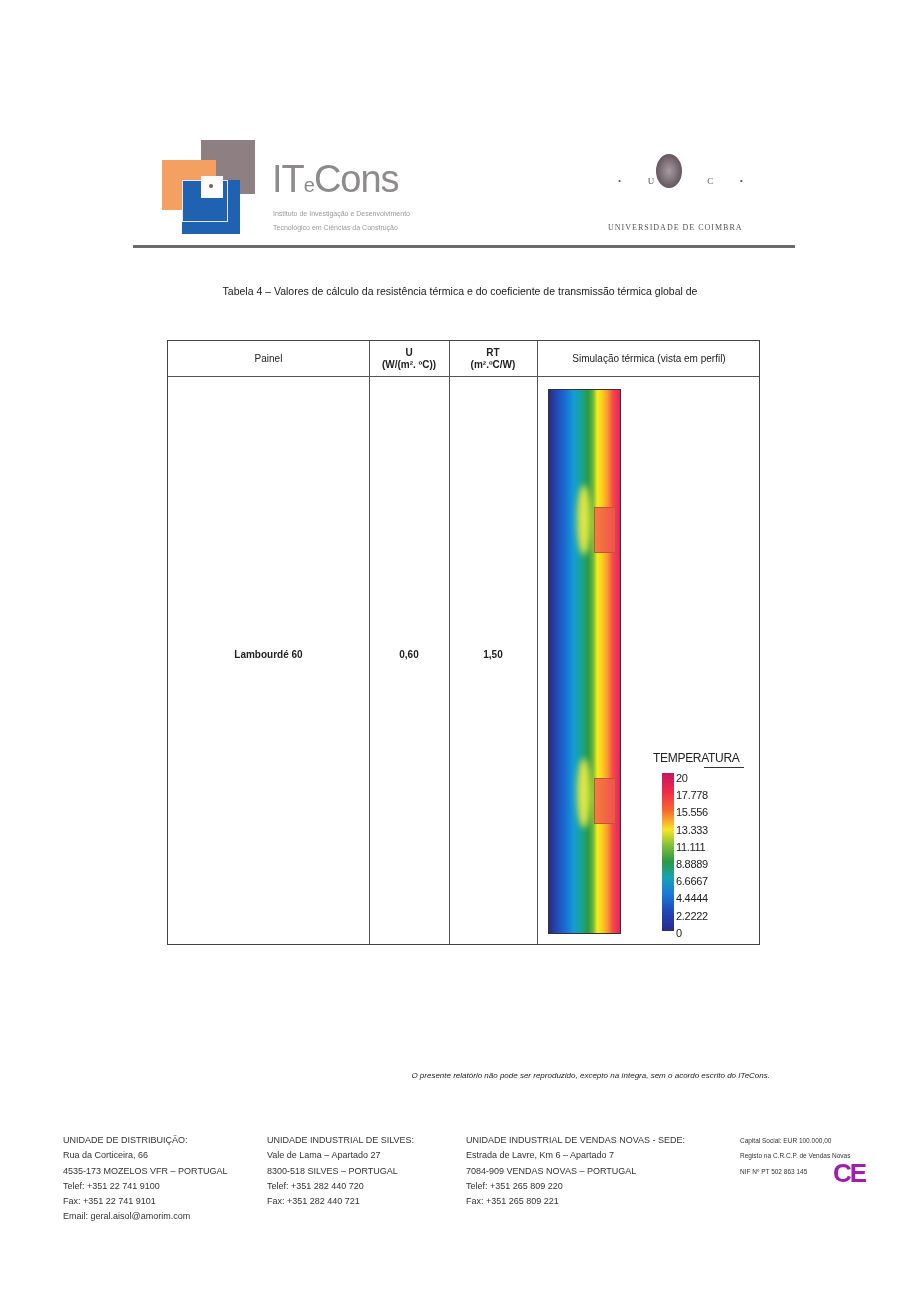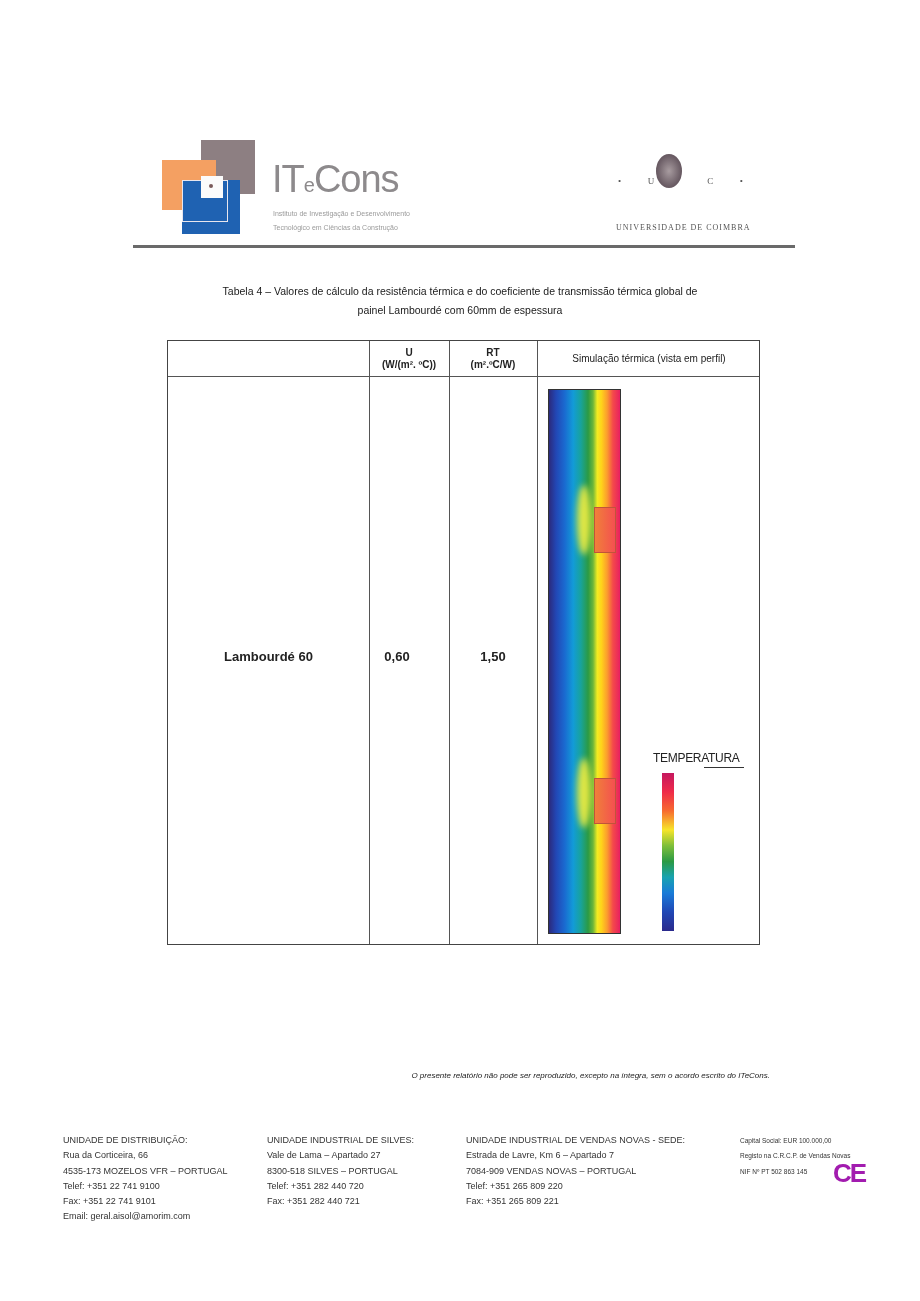--- a/index.html
+++ b/index.html
@@ -17,34 +17,34 @@
   .sq-outline1 { left: 22px; top: 42px; width: 46px; height: 42px; border: 1px solid #e8e6ee; background: transparent; }
   .brand-name { position: absolute; left: 112px; top: 20px; font-size: 38px; color: #8d8a8c; letter-spacing: -1px; font-family: "Liberation Sans", sans-serif; }
   .brand-name .small { font-size: 20px; }
   .brand-sub { position: absolute; left: 113px; font-size: 7px; color: #9a9a9a; white-space: nowrap; }
   .brand-sub.l1 { top: 72px; }
   .brand-sub.l2 { top: 86px; }
 
   .logo-uc { position: absolute; left: 600px; top: 150px; width: 170px; height: 90px; }
   .uc-letters { position: absolute; top: 26px; left: 18px; width: 125px; display: flex; justify-content: space-between; font-family: "Liberation Serif", serif; font-size: 9px; color: #555; }
   .uc-seal { position: absolute; left: 56px; top: 4px; width: 26px; height: 34px; border-radius: 50%; background: radial-gradient(ellipse at center, #a89ca0 0%, #6e6068 60%, #4f4048 100%); }
-  .uc-name { position: absolute; left: 16px; top: 73px; font-family: "Liberation Serif", serif; font-size: 8px; letter-spacing: 1px; color: #555; white-space: nowrap; }
+  .uc-name { position: absolute; left: 8px; top: 73px; font-family: "Liberation Serif", serif; font-size: 8px; letter-spacing: 1px; color: #555; white-space: nowrap; }
 
   .header-rule { position: absolute; left: 133px; top: 245px; width: 662px; height: 3px; background: #6a6a6a; }
 
   
   .caption { position: absolute; left: 150px; top: 282px; width: 620px; text-align: center; font-size: 10.5px; line-height: 19px; color: #1a1a1a; }
 
   
   .tbl { position: absolute; left: 167px; top: 340px; width: 593px; height: 605px; border: 1.5px solid #444; }
   .col-line { position: absolute; top: 0; bottom: 0; width: 1px; background: #555; }
   .row-line { position: absolute; left: 0; right: 0; top: 35px; height: 1px; background: #555; }
   .th { position: absolute; top: 0; height: 35px; display: flex; flex-direction: column; align-items: center; justify-content: center; font-size: 10px; line-height: 12px; color: #222; text-align: center; }
   .th b { font-weight: bold; }
-  .td { position: absolute; top: 308px; font-size: 13px; font-weight: bold; color: #222; text-align: center; }
+  .td { position: absolute; top: 308px; font-size: 10px; font-weight: bold; color: #222; text-align: center; }
 
   
   .sim { position: absolute; left: 380px; top: 48px; width: 73px; height: 545px; border: 1px solid #333;
     background: linear-gradient(to right, #2b2a7c 0%, #2247b5 10%, #1a6ad0 22%, #129bd8 34%, #18a39a 45%, #2b9a44 55%, #6bb53a 62%, #f2ec22 68%, #ffd21a 74%, #fb9b2e 82%, #f44a4a 90%, #e82060 100%); }
   .sim-bump { position: absolute; width: 22px; height: 46px; border: 1px solid #c0543a; background: linear-gradient(to right, #f0803a, #f45050); right: 4px; }
   .sim-glow { position: absolute; width: 14px; height: 70px; border-radius: 50%; background: rgba(255, 242, 60, 0.85); filter: blur(3px); }
 
   .legend-title { position: absolute; left: 485px; top: 410px; font-size: 12px; color: #222; letter-spacing: -0.3px; }
   .legend-underline { position: absolute; left: 536px; top: 426px; width: 40px; height: 1px; background: #333; }
   .legend-bar { position: absolute; left: 494px; top: 432px; width: 12px; height: 158px;
@@ -85,55 +85,69 @@
     <span>•</span>
   </div>
   <div class="uc-seal"></div>
   <div class="uc-name">UNIVERSIDADE DE COIMBRA</div>
 </div>
 
 <div class="header-rule"></div>
 
 <div class="caption">
   <div>Tabela 4 – Valores de cálculo da resistência térmica e do coeficiente de transmissão térmica global de</div>
-  <div>painel Lambourdé com 60mm de espessura</div>
 </div>
 
 <div class="tbl">
   <div class="col-line" style="left:201px"></div>
   <div class="col-line" style="left:281px"></div>
   <div class="col-line" style="left:369px"></div>
   <div class="row-line"></div>
 
+  <div class="th" style="left:0;width:201px">
+    <span>Painel</span>
+  </div>
   <div class="th" style="left:201px;width:80px">
     <b>U</b>
     <b>(W/(m². ºC))</b>
   </div>
   <div class="th" style="left:281px;width:88px">
     <b>RT</b>
     <b>(m².ºC/W)</b>
   </div>
   <div class="th" style="left:369px;width:224px">
     <span>Simulação térmica (vista em perfil)</span>
   </div>
 
   <div class="td" style="left:0;width:201px">Lambourdé 60</div>
-  <div class="td" style="left:189px;width:80px">0,60</div>
+  <div class="td" style="left:201px;width:80px">0,60</div>
   <div class="td" style="left:281px;width:88px">1,50</div>
 
   <div class="sim">
     <div class="sim-glow" style="left:28px;top:95px"></div>
     <div class="sim-bump" style="top:117px"></div>
     <div class="sim-glow" style="left:28px;top:368px"></div>
     <div class="sim-bump" style="top:388px"></div>
   </div>
 
   <div class="legend-title">TEMPERATURA</div>
   <div class="legend-underline"></div>
   <div class="legend-bar"></div>
+  <div class="legend-labels">
+    <div>20</div>
+    <div>17.778</div>
+    <div>15.556</div>
+    <div>13.333</div>
+    <div>11.111</div>
+    <div>8.8889</div>
+    <div>6.6667</div>
+    <div>4.4444</div>
+    <div>2.2222</div>
+    <div>0</div>
+  </div>
 </div>
 
 <div class="disclaimer">O presente relatório não pode ser reproduzido, excepto na íntegra, sem o acordo escrito do ITeCons.</div>
 
 <div class="addr c1">
   <div>UNIDADE DE DISTRIBUIÇÃO:</div>
   <div>Rua da Corticeira, 66</div>
   <div>4535-173 MOZELOS VFR – PORTUGAL</div>
   <div>Telef: +351 22 741 9100</div>
   <div>Fax: +351 22 741 9101</div>

